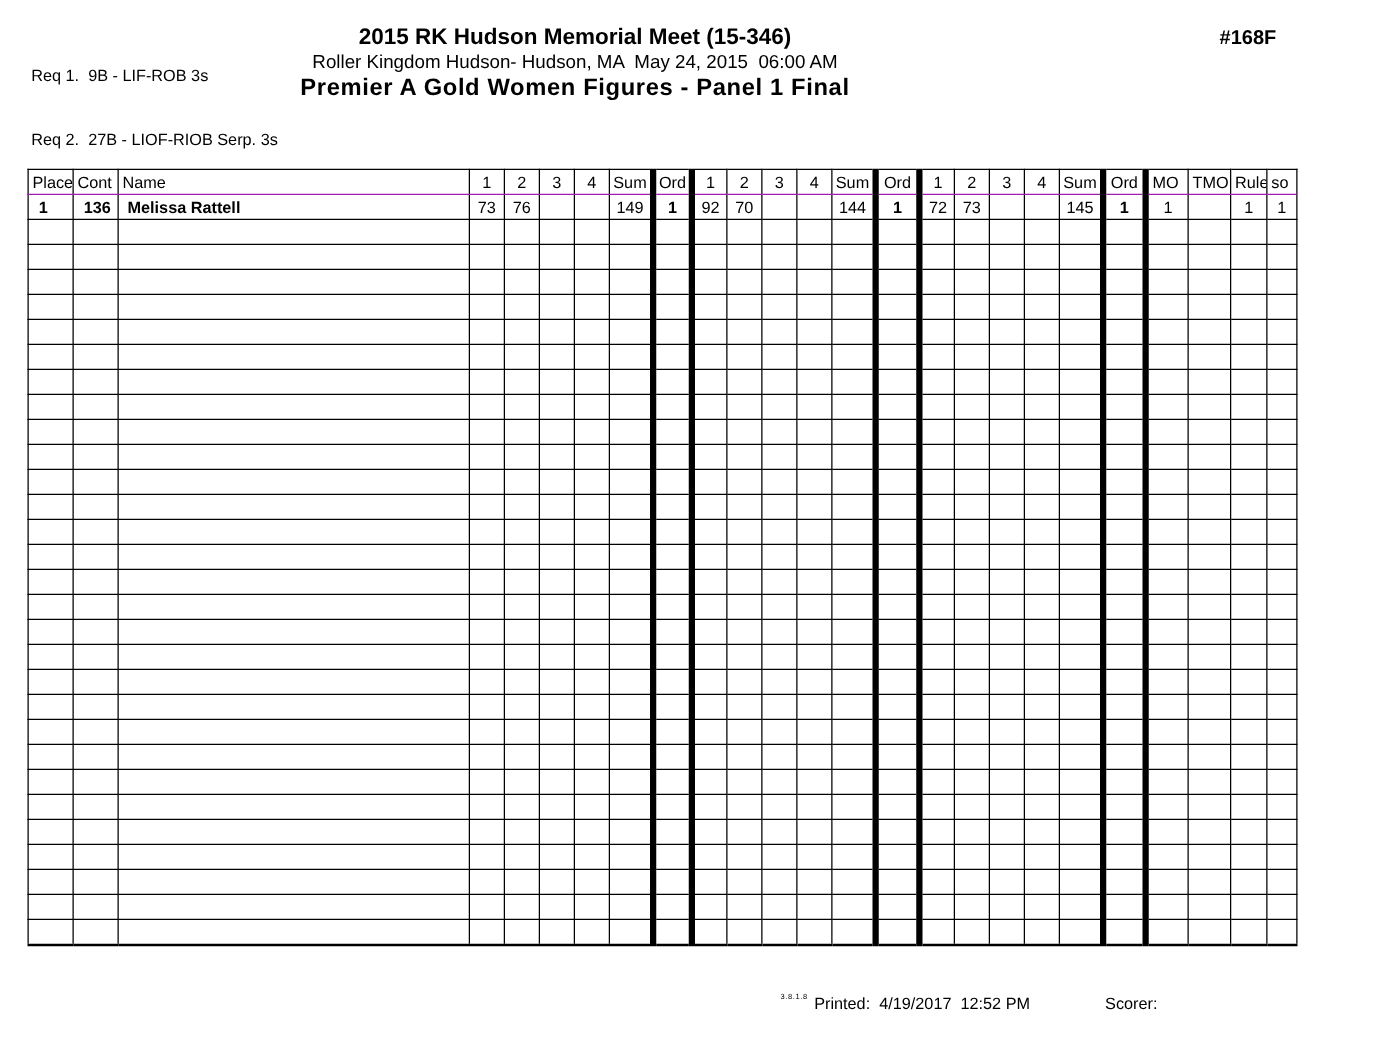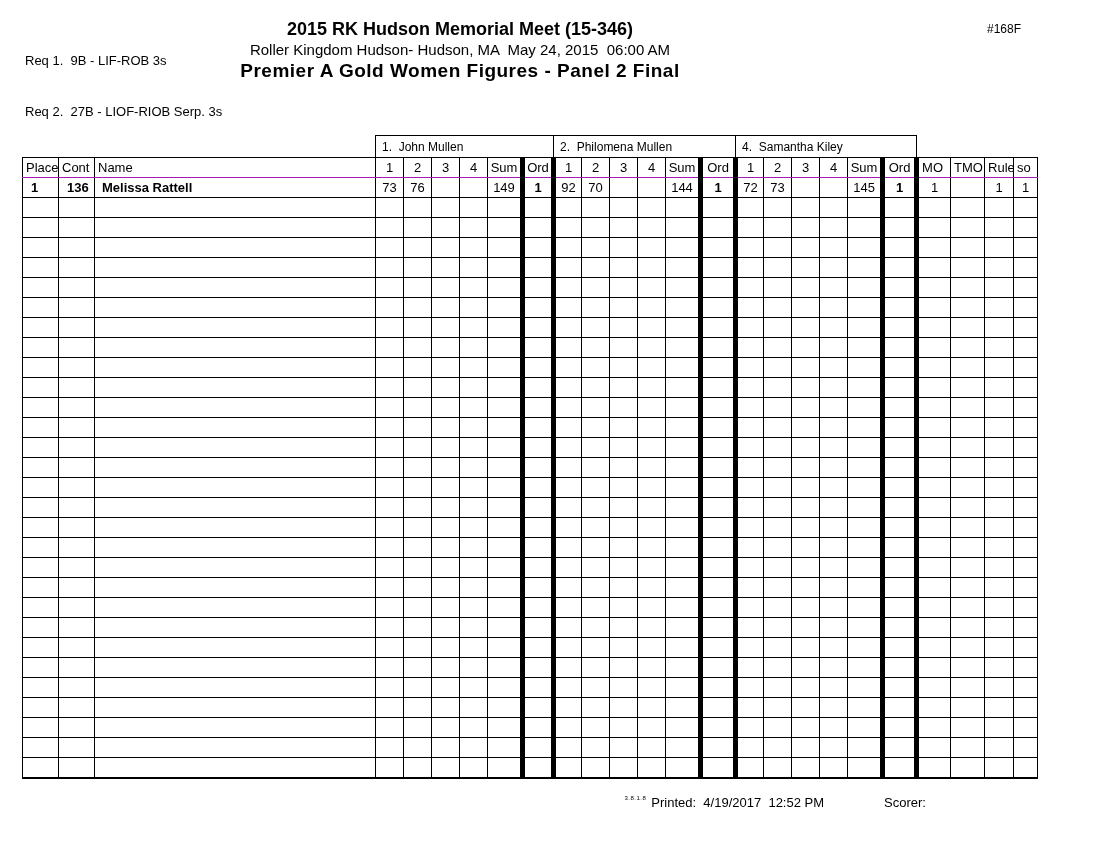--- a/index.html
+++ b/index.html
@@ -10,21 +10,21 @@
   
   .req-block { position: absolute; left: 25px; top: 18px; font-size: 13px; line-height: 17px; white-space: pre; }
 
   
   .titles { position: absolute; left: 0; top: 18px; width: 920px; text-align: center; }
   .t1 { font-size: 18px; font-weight: bold; line-height: 22px; }
   .t2 { font-size: 15px; line-height: 19px; white-space: pre; }
   .t3 { font-size: 19px; font-weight: bold; line-height: 24px; letter-spacing: 0.5px; }
   .t4 { font-size: 16px; line-height: 21px; letter-spacing: 0.3px; }
 
-  .evnum { position: absolute; right: 79px; top: 22px; font-size: 12px; font-weight: normal; }
+  .evnum { position: absolute; right: 79px; top: 22px; font-size: 16px; font-weight: bold; }
 
   
   .table-wrap { position: absolute; left: 22px; top: 135px; }
   table { border-collapse: collapse; table-layout: fixed; width: 1015px; }
   td, th { border: 1px solid #000; height: 20px; padding: 0 2px; font-size: 13px; font-weight: normal;
            overflow: hidden; white-space: nowrap; text-align: center; vertical-align: middle; }
   .judge-row td { height: 22px; }
   .nob { border: none; }
   .jbox { text-align: left; padding-left: 6px; font-size: 12px; white-space: pre; }
   .head-row th { border-bottom: 1px solid #a21caf; }
@@ -46,21 +46,21 @@
 <div class="page">
 
   <div class="req-block">
     <div>Req 1.  9B - LIF-ROB 3s</div>
     <div>Req 2.  27B - LIOF-RIOB Serp. 3s</div>
   </div>
 
   <div class="titles">
     <div class="t1">2015 RK Hudson Memorial Meet (15-346)</div>
     <div class="t2">Roller Kingdom Hudson- Hudson, MA  May 24, 2015  06:00 AM</div>
-    <div class="t3">Premier A Gold Women Figures - Panel 2 Final</div>
+    <div class="t3">Premier A Gold Women Figures - Panel 1 Final</div>
   </div>
 
   <div class="evnum">#168F</div>
 
   <div class="table-wrap">
   <table>
     <colgroup>
       <col style="width:36px">
           <col style="width:36px">
           <col style="width:281px">
@@ -81,27 +81,20 @@
           <col style="width:28px">
           <col style="width:28px">
           <col style="width:35px">
           <col style="width:34px">
       <col style="width:34px">
           <col style="width:34px">
           <col style="width:29px">
           <col style="width:24px">
     </colgroup>
     <thead>
-      <tr class="judge-row">
-        <td colspan="3" class="nob"></td>
-        <td colspan="6" class="jbox">1.  John Mullen</td>
-        <td colspan="6" class="jbox">2.  Philomena Mullen</td>
-        <td colspan="6" class="jbox">4.  Samantha Kiley</td>
-        <td colspan="4" class="nob"></td>
-      </tr>
       <tr class="head-row">
         <th class="al">Place</th>
         <th class="al">Cont</th>
         <th class="al">Name</th>
         <th>1</th>
         <th>2</th>
         <th>3</th>
         <th>4</th>
         <th>Sum</th>
         <th class="ord">Ord</th>

